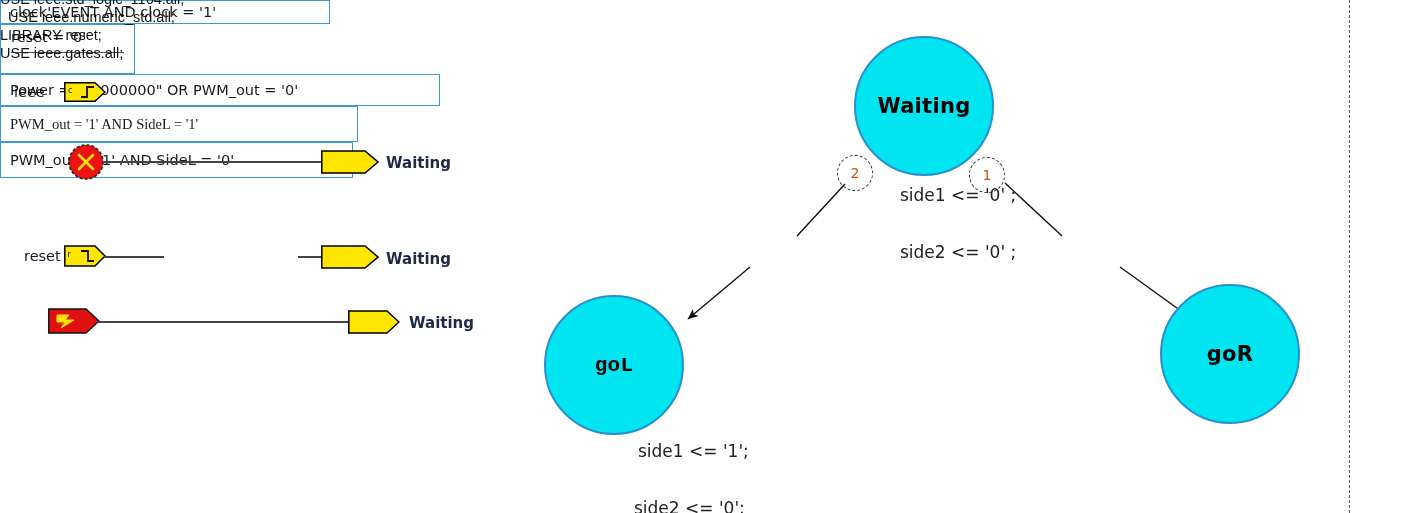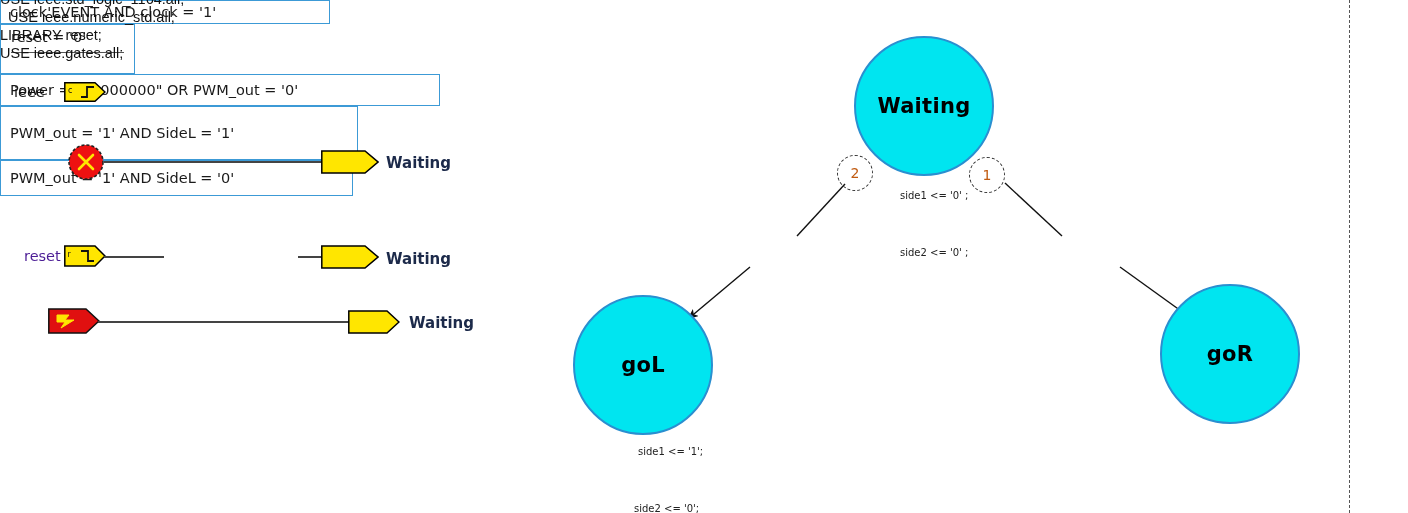--- a/index.html
+++ b/index.html
@@ -51,21 +51,21 @@
   .state{
     position:absolute;border-radius:50%;
     background:#00e5f0;border:2px solid #2a8fd0;
     display:flex;align-items:center;justify-content:center;
   }
   .state-name{
     font-size:21px;font-weight:bold;color:#000;letter-spacing:.3px;
     pointer-events:none;
   }
   .state-actions{
-    position:absolute;font-size:10px;color:#222;white-space:pre;
+    position:absolute;font-size:17px;color:#222;white-space:pre;
     line-height:19px;text-align:right;
   }
 
   
   .badge{
     position:absolute;width:34px;height:34px;border-radius:50%;
     border:1.4px dashed #333;background:transparent;
     display:flex;align-items:center;justify-content:center;
     font-size:14px;color:#c05a10;
   }
@@ -111,21 +111,21 @@
   </svg>
 </div>
 <div class="wire" style="left:104px;top:161px;width:218px;"></div>
 <div class="pennant" style="left:321px;top:150px;">
   <svg width="58" height="24" viewBox="0 0 58 24">
     <path d="M0.8,1 H44 L57,12 L44,23 H0.8 Z" fill="#ffe600" stroke="#000" stroke-width="1.5"></path>
   </svg>
 </div>
 <div class="flag-label" style="left:386px;top:154px;">Waiting</div>
 
-<div class="abs flag-label" style="left:24px;top:248px;font-weight:normal;font-size:14.5px;color:#4c1d95;">reset</div>
+<div class="abs flag-label" style="left:24px;top:248px;font-weight:normal;font-size:14.5px;color:#0f172a;">reset</div>
 
 <div class="pennant" style="left:64px;top:245px;">
   <svg width="42" height="22" viewBox="0 0 42 22">
     <path d="M0.8,1 H31 L41,11 L31,21 H0.8 Z" fill="#ffe600" stroke="#000" stroke-width="1.5"></path>
     <text x="3.5" y="11.5" font-size="8" font-family="DejaVu Sans, sans-serif" fill="#111">r</text>
     <path d="M17,6 H24 V16 H30" fill="none" stroke="#111" stroke-width="1.8"></path>
   </svg>
 </div>
 
 <div class="wire" style="left:104px;top:256px;width:60px;"></div>
@@ -186,29 +186,29 @@
   <div>side2 &lt;= '0' ;</div>
 </div>
 
 <div class="badge" style="left:837px;top:155px;">
   <span>2</span>
 </div>
 <div class="badge" style="left:969px;top:157px;">
   <span>1</span>
 </div>
 
-<div class="cond-box" style="left:636px;top:232px;width:358px;height:54px;">
+<div class="cond-box" style="left:636px;top:232px;width:358px;height:36px;font-family:Liberation Serif, serif;">
   <span>PWM_out = '1' AND SideL = '1'</span>
 </div>
 
 <div class="cond-box" style="left:1047px;top:232px;width:353px;height:36px;">
   <span>PWM_out = '1' AND SideL = '0'</span>
 </div>
 
-<div class="state" style="left:573px;top:295px;width:136px;height:136px;">
+<div class="state" style="left:544px;top:295px;width:136px;height:136px;font-family:Liberation Mono, monospace;">
   <span class="state-name">goL</span>
 </div>
 <div class="state-actions" style="left:600px;top:404px;width:160px;text-align:left;padding-left:38px;">
   <div>side1 &lt;= '1';</div>
   <div style="margin-left:-4px;">side2 &lt;= '0';</div>
 </div>
 
 <div class="state" style="left:1160px;top:284px;width:136px;height:136px;">
   <span class="state-name">goR</span>
 </div>

